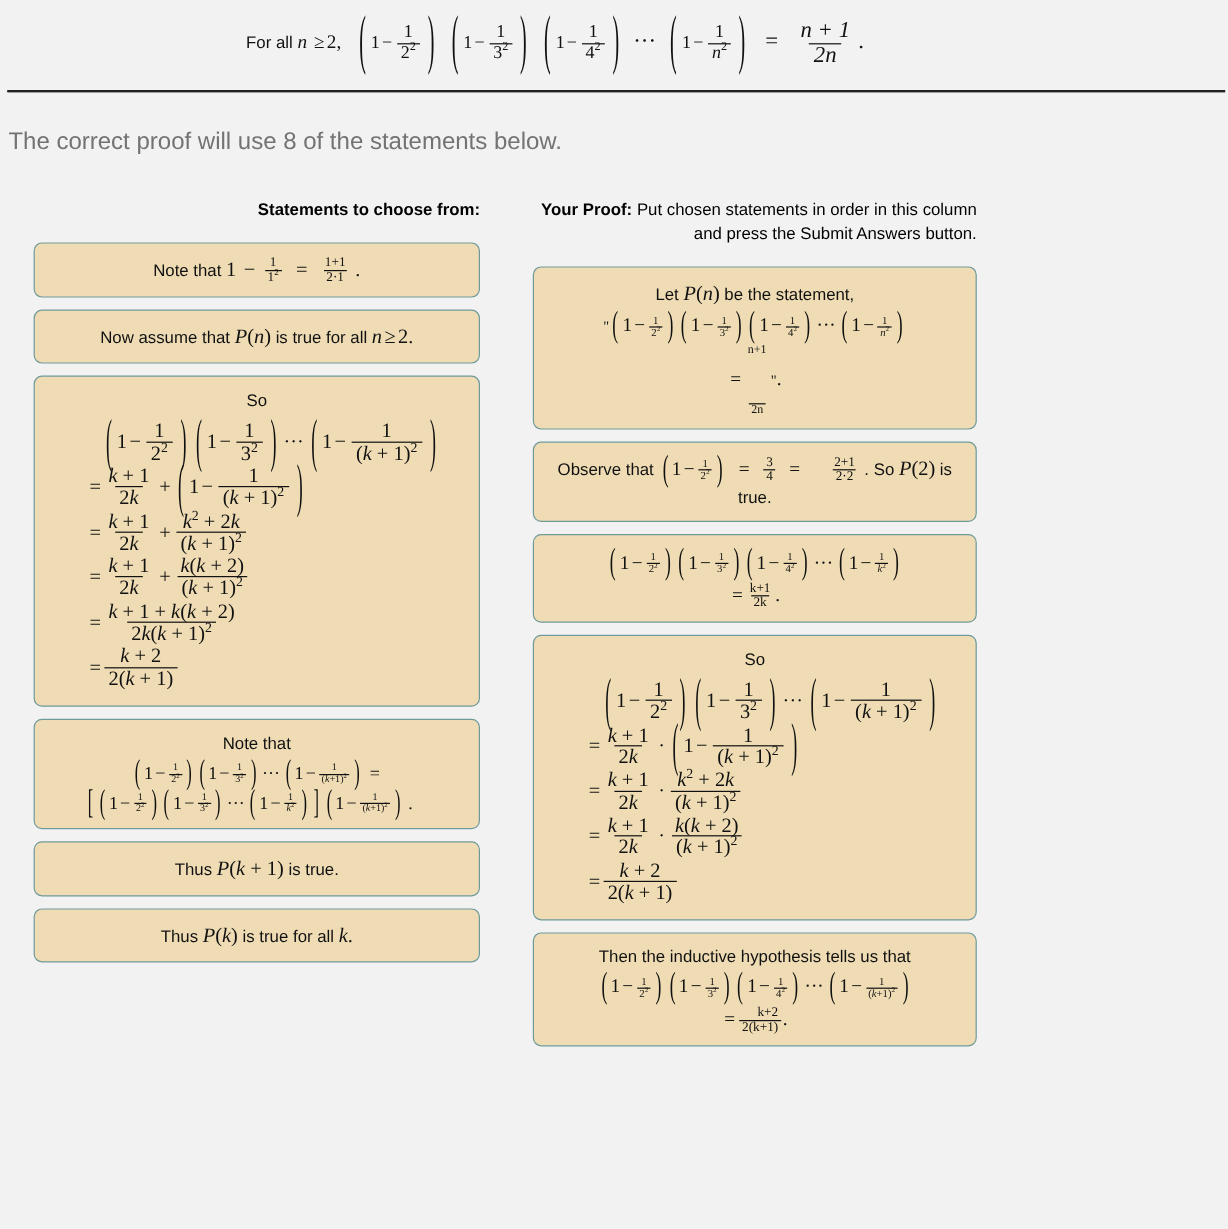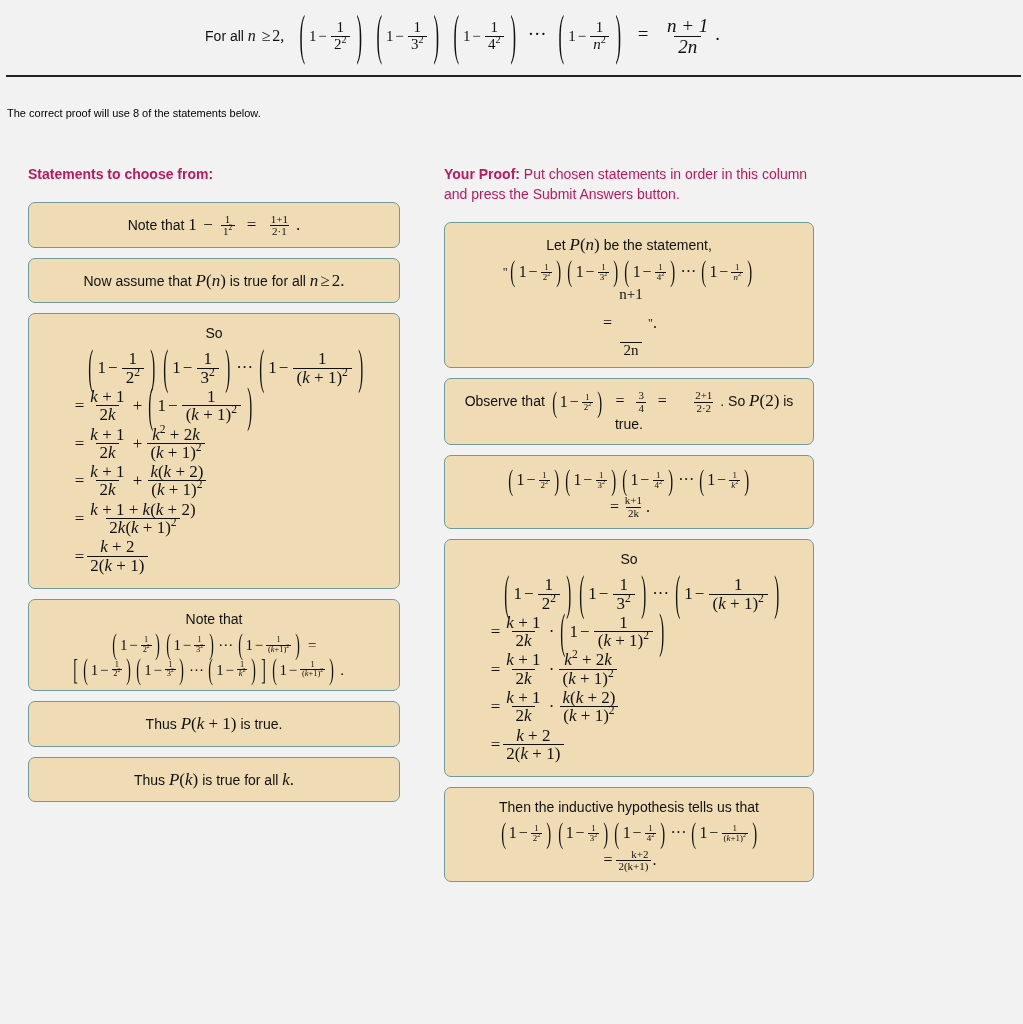--- a/index.html
+++ b/index.html
@@ -47,31 +47,31 @@
   }
   #statement-banner .inner{
     display:flex;align-items:center;justify-content:center;
     height:72px;font-size:15px;
   }
   #banner-rule{
     position:absolute;left:6px;top:75px;width:1015px;height:2px;
     background:#222;
   }
   #intro-line{
-    position:absolute;left:7px;top:107px;font-size:11px;color:#000000;
+    position:absolute;left:7px;top:107px;font-size:20px;color:#737373;
   }
 
   
   #columns{position:absolute;left:0;top:165px;width:1023px;}
   .col{position:absolute;top:0;}
   #col-left{left:28px;width:372px;}
   #col-right{left:444px;width:370px;}
   .col-head{
-    text-align:left;font-size:14px;line-height:1.42;
-    margin:0 0 17px 0;color:#be185d;
+    text-align:right;font-size:14px;line-height:1.42;
+    margin:0 0 17px 0;color:#000000;
   }
   .col-head b{font-weight:bold;}
   #col-left .col-head{font-weight:bold;}
 
   .stmt{
     background:#efdcb4;
     border:1.6px solid #6f9a9a;
     border-radius:7px;
     margin-bottom:10px;
     padding:9px 10px;
@@ -482,21 +482,21 @@
                 <span class="frac xs">
                   <span class="num mn">1</span>
                   <span class="den"><span class="mi">n</span><sup class="e">2</sup></span>
                 </span>
               </span>
               <span class="pr">)</span>
             </span>
         </div>
         <div class="eqrow" style="margin-top:1px;">
           <span class="mo math">=</span>
-          <span class="frac sm" style="font-size:15px;gap:39px;">
+          <span class="frac sm" style="font-size:10px;gap:39px;">
               <span class="num math">n+1</span>
               <span class="den math">2n</span>
             </span>
           <span class="mn" style="font-size:12px;vertical-align:top;">"</span>
             <span class="mn">.</span>
         </div>
       </div>
     </div>
 
     <div class="stmt">

